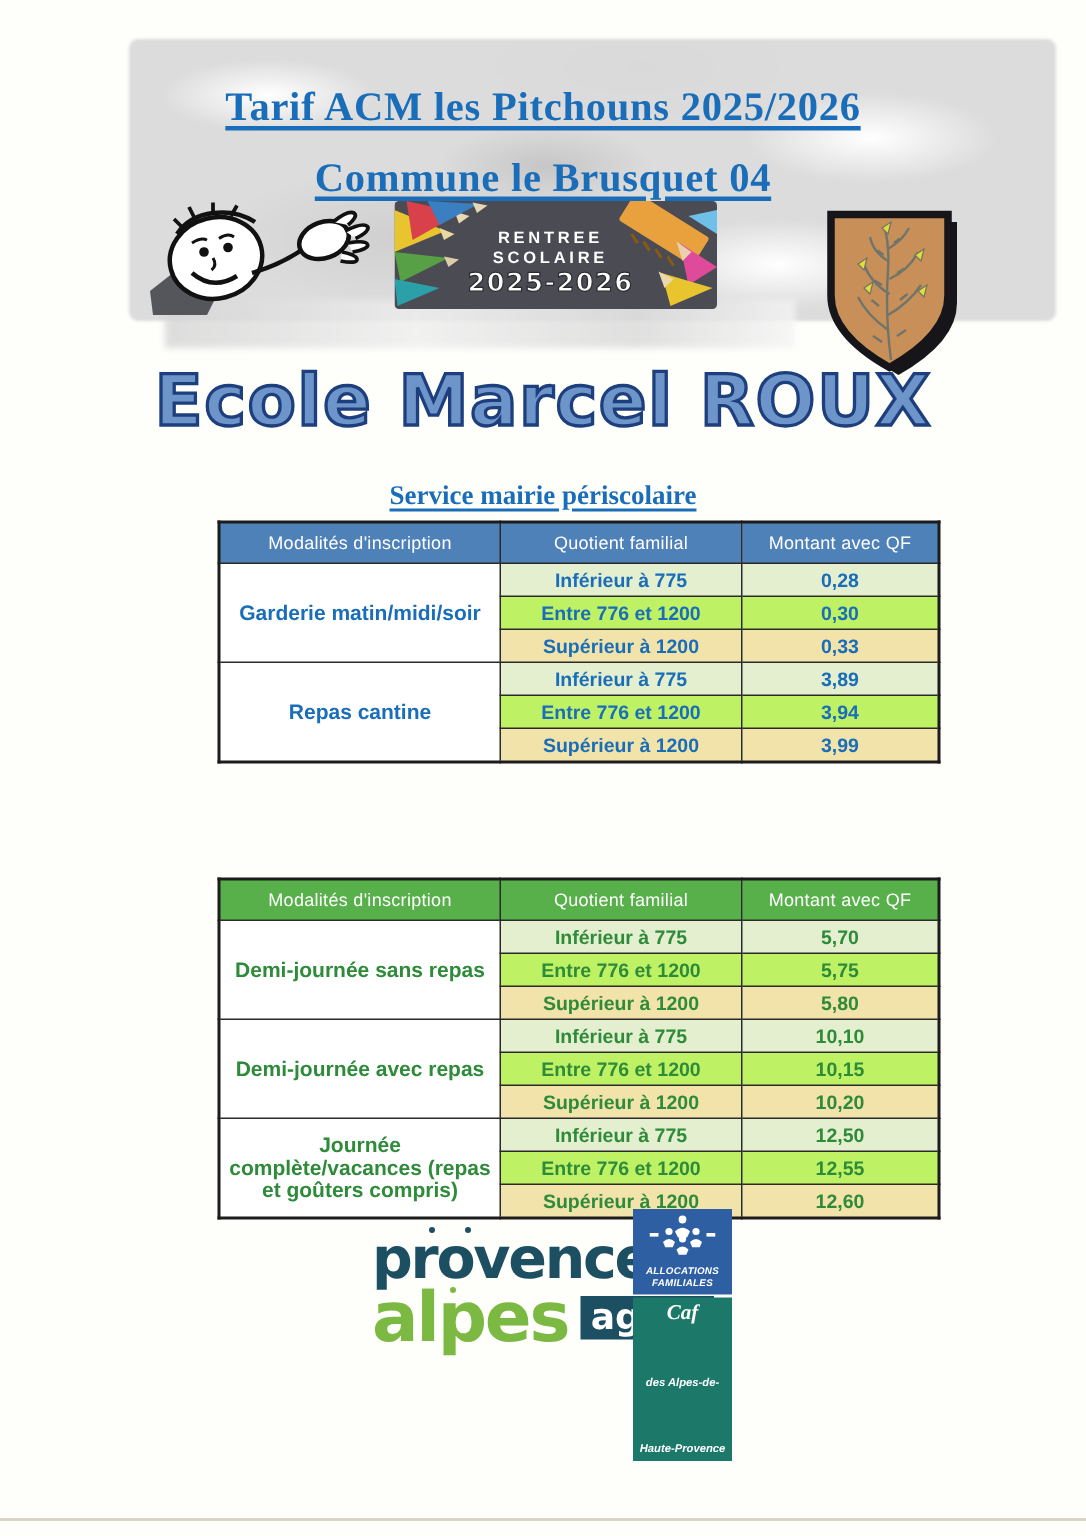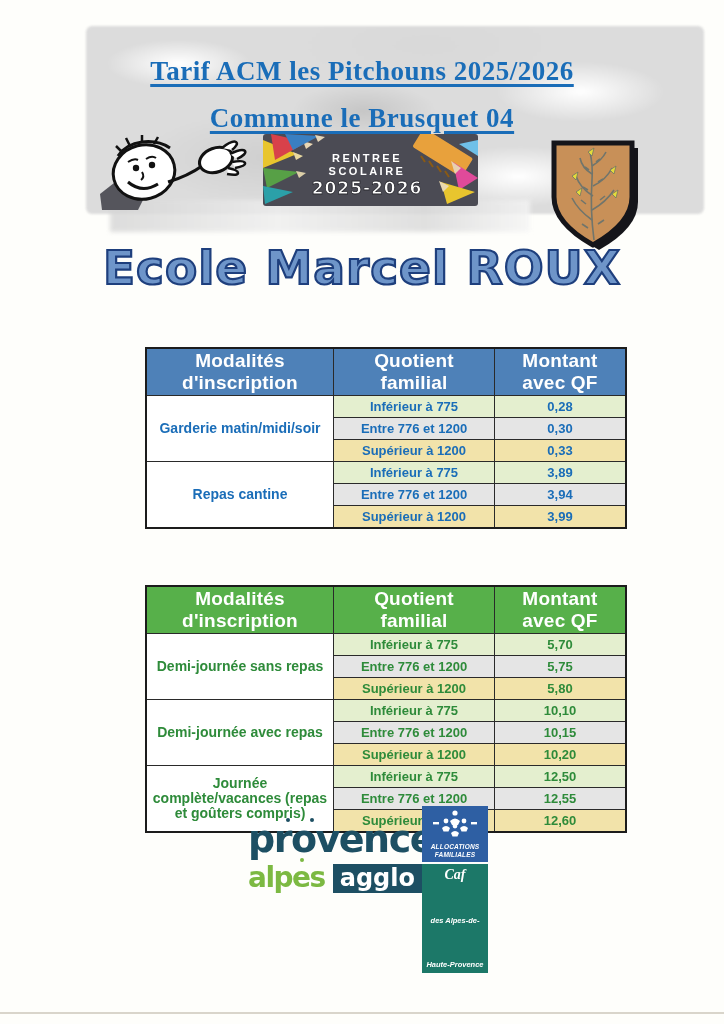--- a/index.html
+++ b/index.html
@@ -60,41 +60,41 @@
     position:absolute;left:145px;width:452px;border-collapse:collapse;
     border:2.5px solid #1c1c1c;table-layout:fixed;
   }
   .table1{top:347px;}
   .table2{top:585px;}
   table.tarif td{border:1.5px solid #2a2a2a;padding:1px 4px;text-align:center;}
   table.tarif .col1{width:178px;}
   table.tarif .col2{width:152px;}
   table.tarif .col3{width:122px;}
   td.th{
-    color:#fff;font-weight:bold;font-size:19px;height:24px;
+    color:#fff;font-weight:normal;font-size:12px;height:24px;
     font-family:"Liberation Sans",sans-serif;letter-spacing:.2px;
   }
   .table1 td.th{background:#4e81b8;}
   .table2 td.th{background:#57b04a;}
   td.qcell,td.amount{font-weight:bold;font-size:13px;height:19px;}
   td.group-label{background:#fff;font-weight:bold;font-size:14px;line-height:15px;padding:2px 6px;}
   .table1 td.qcell,.table1 td.amount,.table1 td.group-label{color:#1a6db8;}
   .table2 td.qcell,.table2 td.amount,.table2 td.group-label{color:#2e8b3a;}
   tr.row-low td.qcell,tr.row-low td.amount{background:#e4efcf;}
-  tr.row-mid td.qcell,tr.row-mid td.amount{background:#e5e5e5;}
+  tr.row-mid td.qcell,tr.row-mid td.amount{background:#bef264;}
   tr.row-high td.qcell,tr.row-high td.amount{background:#f2e3aa;}
   
   .agglo-logo{position:absolute;left:248px;top:820px;width:240px;}
   .logo-provence{
     font-family:"DejaVu Sans",sans-serif;font-weight:bold;font-size:38px;
     color:#1d4f63;letter-spacing:-1.5px;line-height:38px;position:relative;
   }
   .logo-line2{display:flex;align-items:center;margin-top:2px;}
   .logo-alpes{
-    font-family:"DejaVu Sans",sans-serif;font-weight:bold;font-size:28px;
+    font-family:"DejaVu Sans",sans-serif;font-weight:bold;font-size:46px;
     color:#7cb942;letter-spacing:-1.5px;line-height:36px;position:relative;
   }
   .logo-agglo-box{
     background:#1d4f63;color:#fff;font-family:"DejaVu Sans",sans-serif;
     font-weight:bold;font-size:24px;letter-spacing:0px;
     padding:2px 7px 3px 7px;margin-left:8px;line-height:24px;
   }
   .logo-dot{position:absolute;width:4px;height:4px;border-radius:50%;}
   .caf-logo{position:absolute;left:422px;top:806px;width:66px;text-align:center;}
   .caf-top{
@@ -173,20 +173,21 @@
       <polygon points="28,52 34,48 32,56"></polygon>
       <polygon points="62,30 68,26 66,34"></polygon>
       <polygon points="40,12 46,8 44,16"></polygon>
       <polygon points="64,54 70,50 68,58"></polygon>
       <polygon points="24,36 30,32 28,40"></polygon>
     </g>
   </svg>
 
   <div class="school-name">Ecole Marcel ROUX</div>
 
+  <div class="section-heading heading1">Service mairie périscolaire</div>
 
   <table class="tarif table1">
     <tbody>
         <tr>
       <td class="th col1">Modalités d'inscription</td>
       <td class="th col2">Quotient familial</td>
       <td class="th col3">Montant avec QF</td>
     </tr>
     <tr class="row-low">
       <td class="group-label" rowspan="3">Garderie matin/midi/soir</td>

